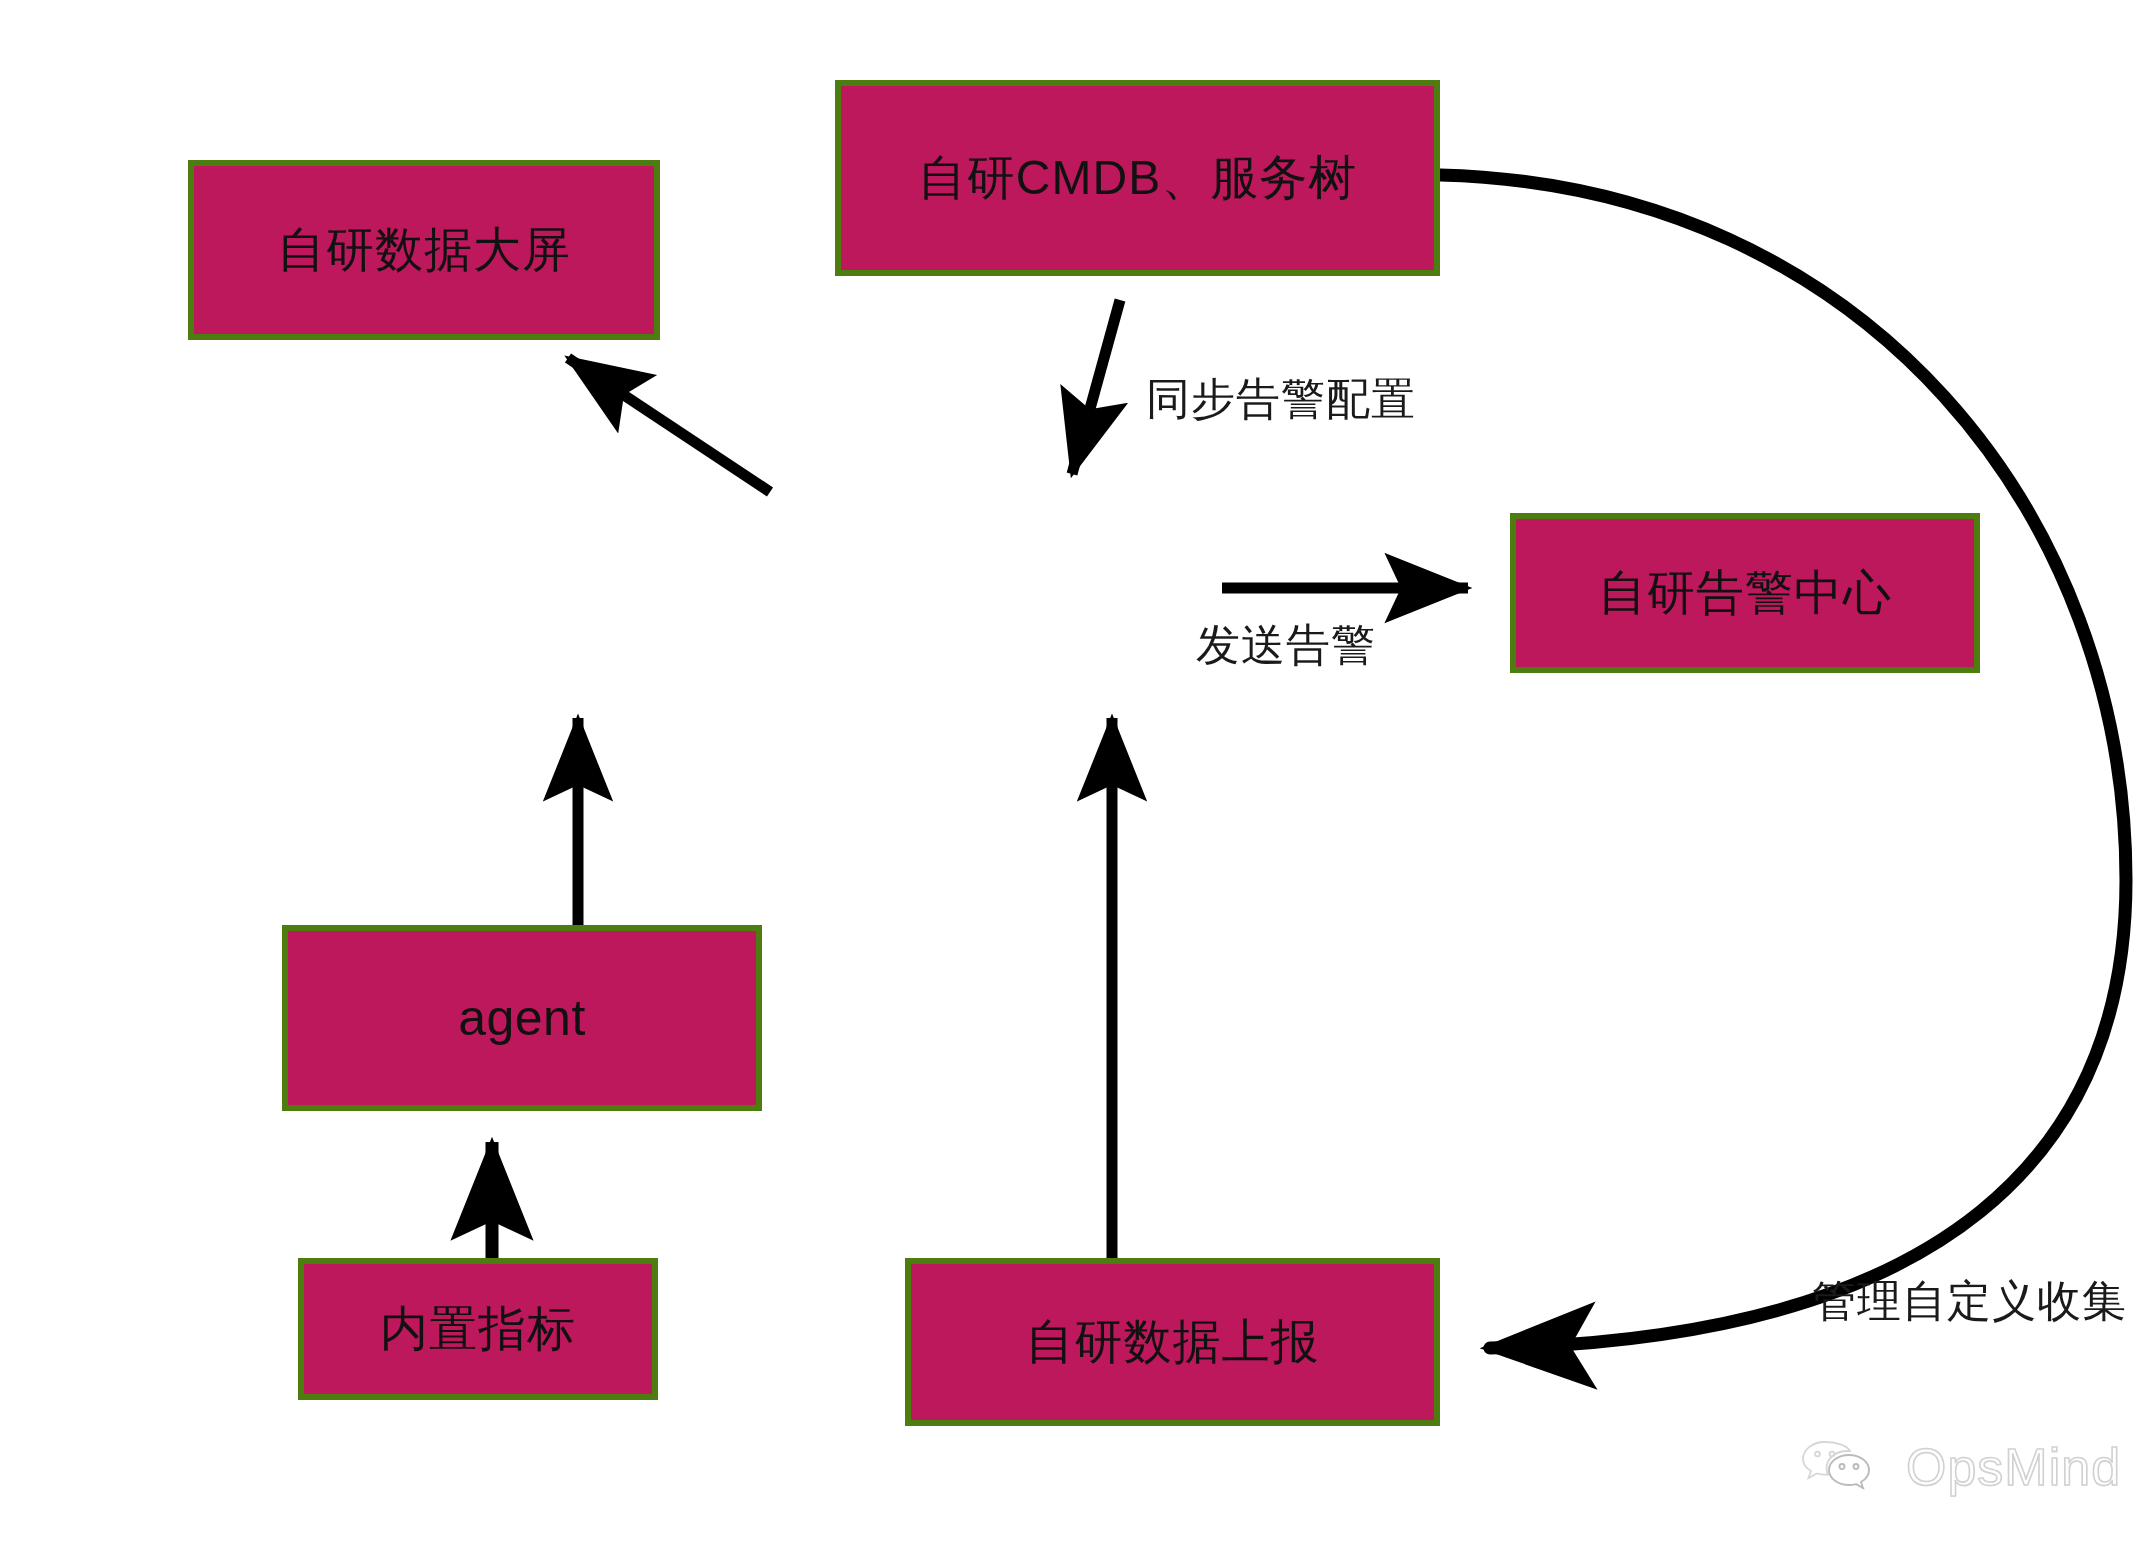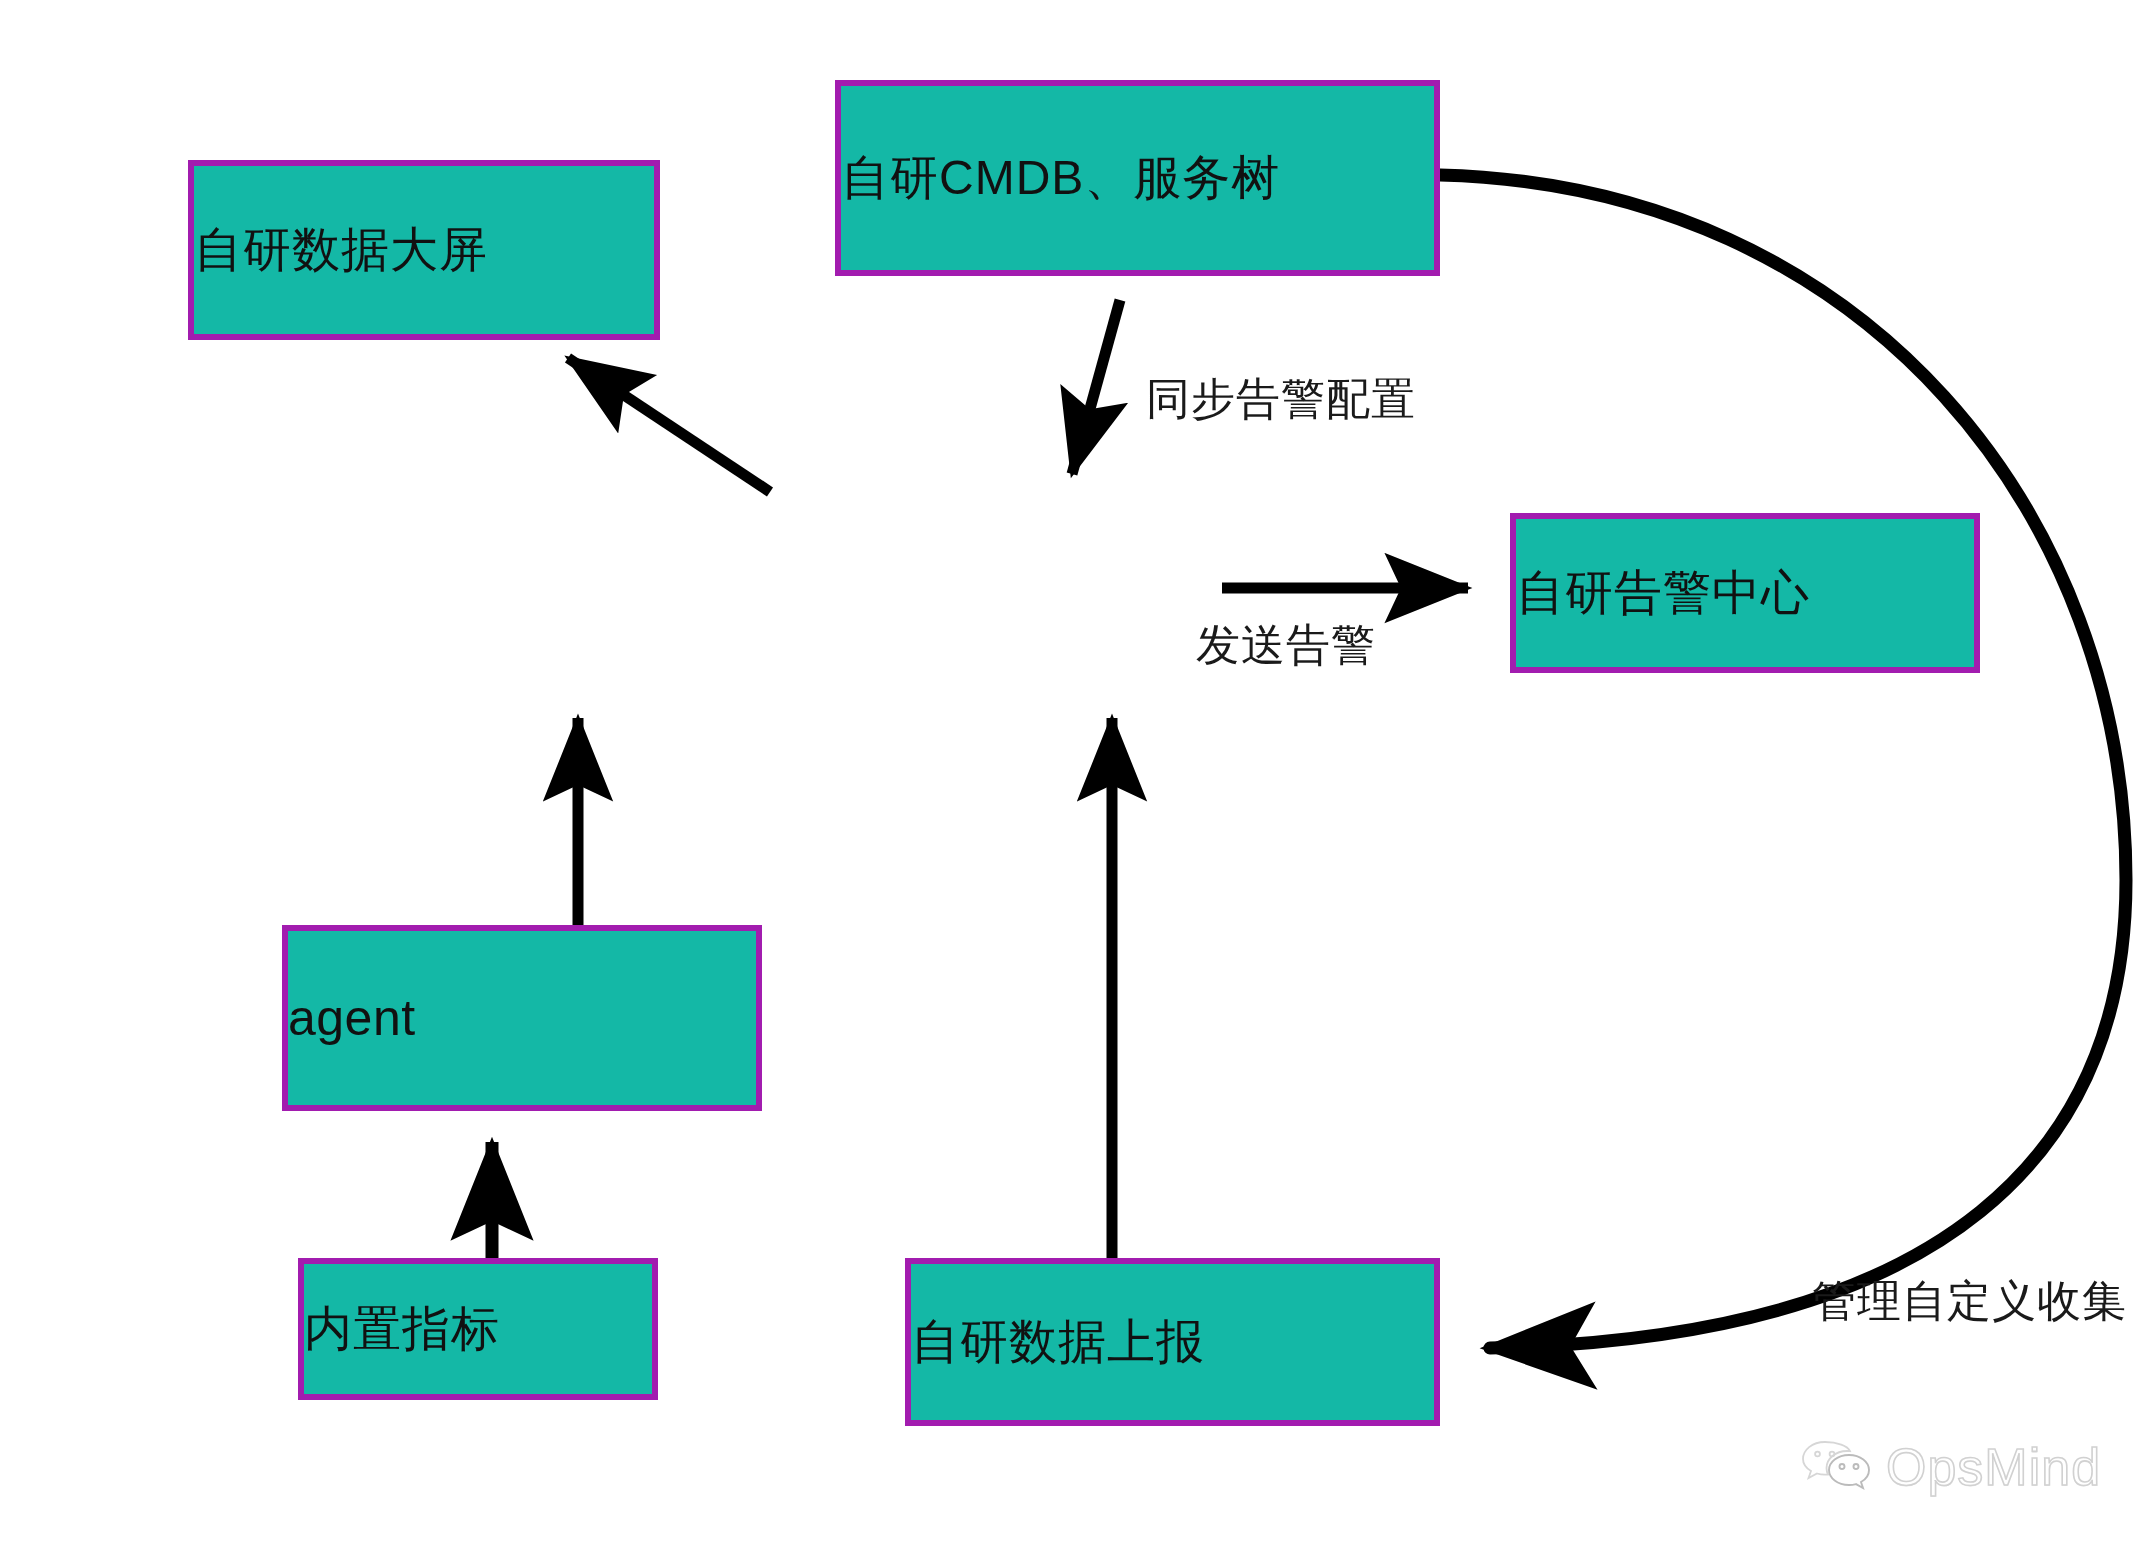--- a/index.html
+++ b/index.html
@@ -22,25 +22,25 @@
     position: absolute;
     left: 0;
     top: 0;
     width: 2152px;
     height: 1542px;
     pointer-events: none;
   }
   .node {
     position: absolute;
     box-sizing: border-box;
-    background: #14b8a6;
-    border: 6px solid #a21caf;
+    background: #be185d;
+    border: 6px solid #4d7c0f;
     display: flex;
     align-items: center;
-    justify-content: flex-start;
+    justify-content: center;
     z-index: 3;
   }
   .node-label {
     font-size: 48px;
     line-height: 1.2;
     color: #111111;
     letter-spacing: 1px;
     white-space: nowrap;
     text-align: center;
   }
@@ -87,21 +87,21 @@
   #label-send    { left: 1196px; top: 616px; }
   #label-manage  { left: 1812px; top: 1272px; }
 
   
   #watermark {
     position: absolute;
     left: 1800px;
     top: 1437px;
     display: flex;
     align-items: center;
-    gap: 12px;
+    gap: 32px;
     z-index: 5;
     opacity: 0.95;
   }
   #watermark-text {
     font-size: 52px;
     color: #ffffff;
     letter-spacing: 1px;
     -webkit-text-stroke: 1.6px #cfcfcf;
     text-shadow: 0 1px 0 #e8e8e8;
   }

